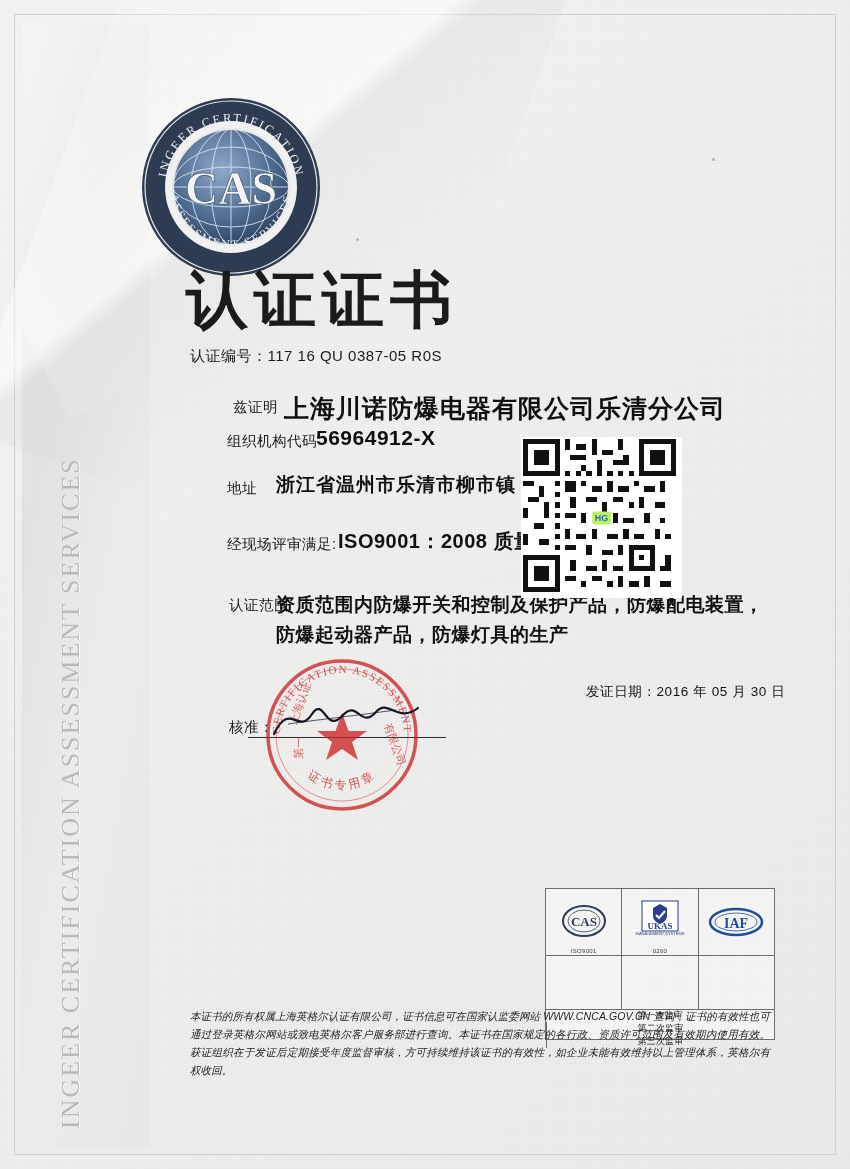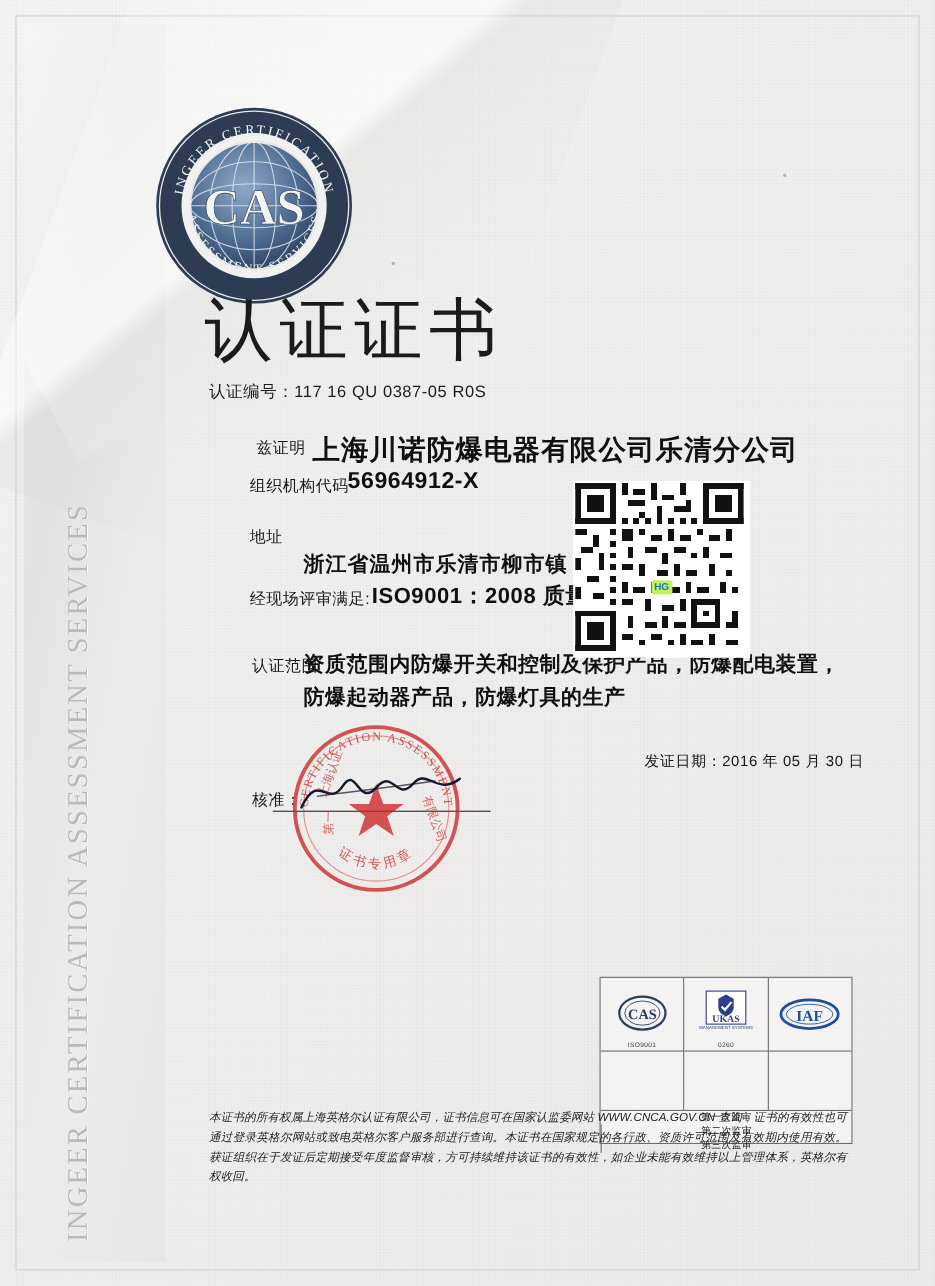--- a/index.html
+++ b/index.html
@@ -83,21 +83,21 @@
   }
   .cas-logo svg { display:block; }
 
   
   .title-cn {
     position: absolute;
     left: 186px;
     top: 258px;
     font-family: "DejaVu Sans", "Liberation Sans", sans-serif;
     font-size: 62px;
-    font-weight: normal;
+    font-weight: bold;
     letter-spacing: 6px;
     color: #1b1b1b;
   }
   .cert-no {
     position: absolute;
     left: 190px;
     top: 347px;
     font-size: 15px;
     color: #1d1d1d;
     letter-spacing: 0.5px;
@@ -123,21 +123,21 @@
     text-align: right;
   }
   .lbl-zhengming { left: 196px; top: 398px; }
   .lbl-code { left: 190px; top: 432px; }
   .val-code {
     left: 316px; top: 426px;
     font-size: 21px; font-weight: bold; letter-spacing: 0.5px;
   }
   .lbl-addr { left: 190px; top: 479px; }
   .val-addr {
-    left: 276px; top: 500px;
+    left: 276px; top: 472px;
     font-size: 19px; font-weight: bold; letter-spacing: 1px;
   }
   .lbl-std { left: 190px; top: 535px; }
   .val-std {
     left: 338px; top: 528px;
     font-size: 20px; font-weight: bold; letter-spacing: 0.5px;
   }
   .lbl-scope { left: 192px; top: 596px; }
   .val-scope {
     left: 276px; top: 590px;
@@ -161,21 +161,20 @@
     position: absolute;
     left: 50%; top: 50%;
     transform: translate(-50%,-50%);
     background: #bef264;
     padding: 2px 3px;
     font-size: 9px;
     color: #1f6fb5;
     font-weight: bold;
     border-radius: 2px;
     line-height: 1;
-    margin-top: 16px;
   }
 
   
   .stamp {
     position: absolute;
     left: 262px;
     top: 655px;
     width: 160px;
     height: 160px;
     opacity: 0.85;

